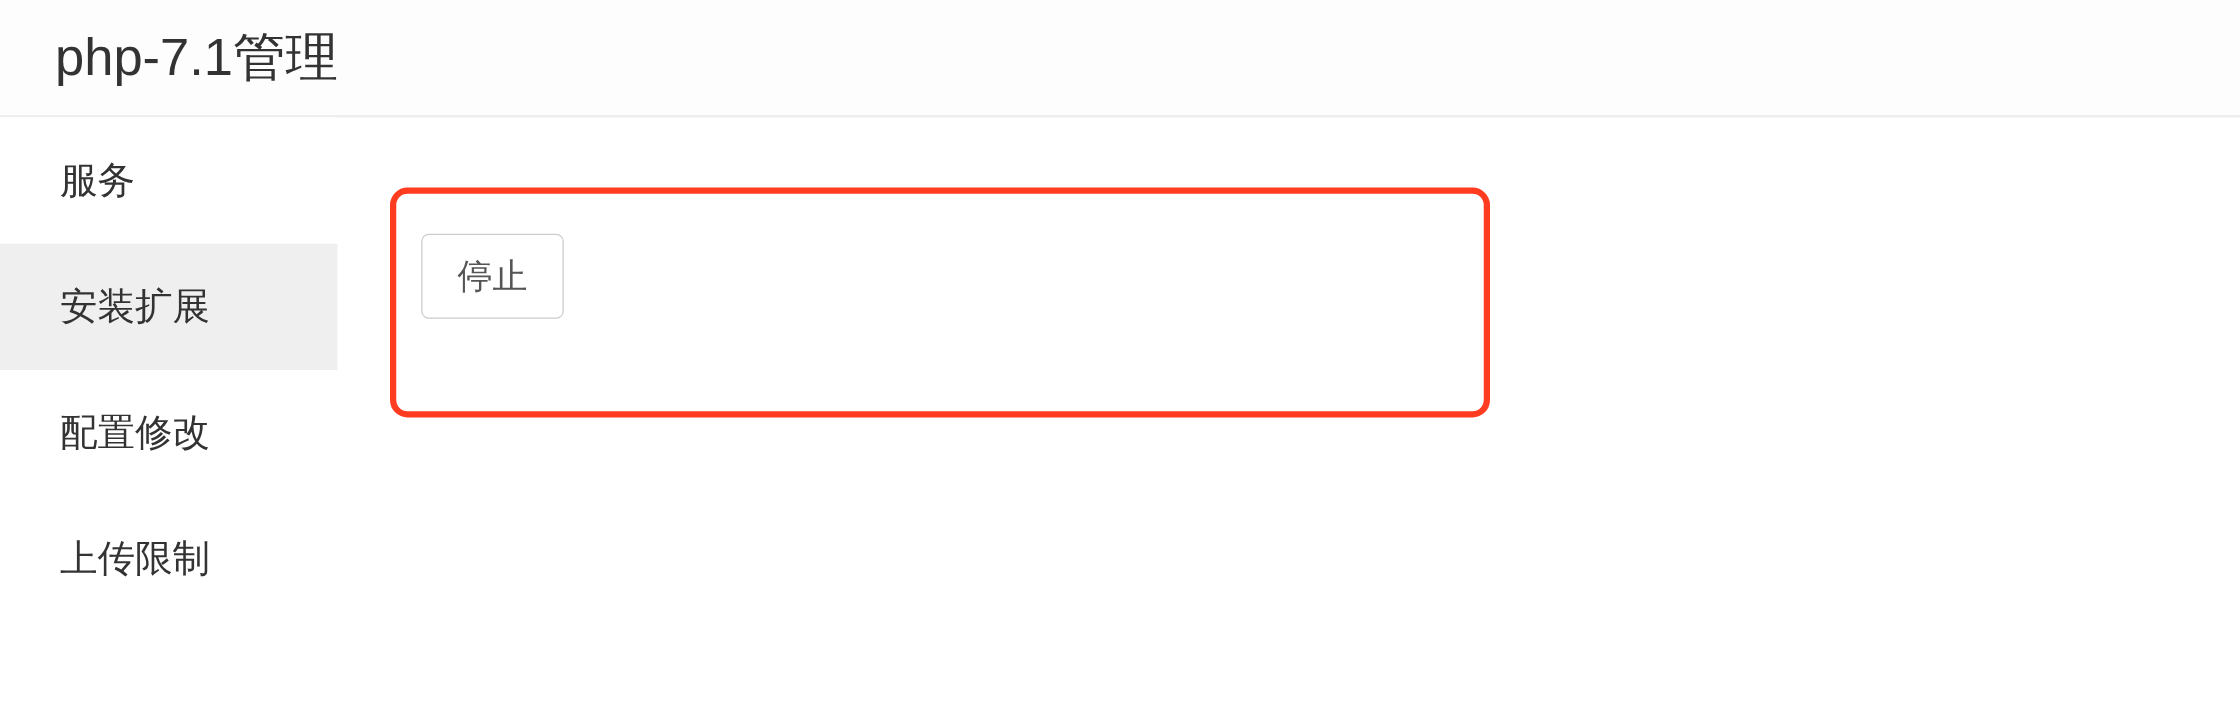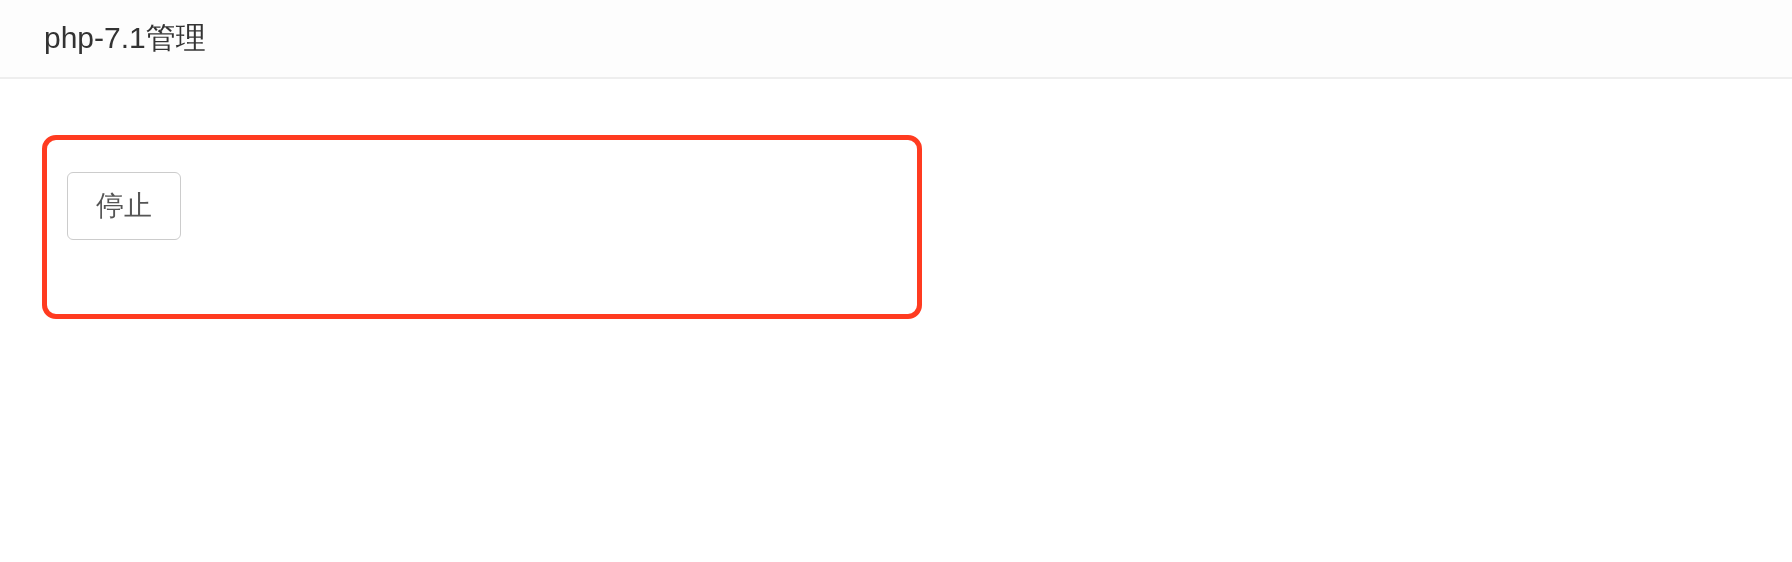--- a/index.html
+++ b/index.html
@@ -12,21 +12,21 @@
       background: #ffffff;
       font-size: 28px;
       color: #333;
     }
     .header {
       padding: 18px 44px;
       border-bottom: 2px solid #eeeeee;
       background: #fdfdfd;
     }
     .header-title {
-      font-size: 30px;
+      font-size: 42px;
       color: #333;
       font-weight: 400;
     }
     .body-row {
       display: flex;
     }
     .sidebar {
       width: 270px;
       flex-shrink: 0;
     }
@@ -84,20 +84,34 @@
     }
   </style>
 </head>
 <body>
 
 <div class="header">
   <div class="header-title">php-7.1管理</div>
 </div>
 
 <div class="body-row">
+  <div class="sidebar">
+    <div class="sidebar-item">
+      <span>服务</span>
+    </div>
+    <div class="sidebar-item active">
+      <span>安装扩展</span>
+    </div>
+    <div class="sidebar-item">
+      <span>配置修改</span>
+    </div>
+    <div class="sidebar-item">
+      <span>上传限制</span>
+    </div>
+  </div>
 
   <div class="main">
 
     <div class="highlight-box">
       <div class="button-row">
         <button class="action-button">停止</button>
       </div>
     </div>
   </div>
 </div>

